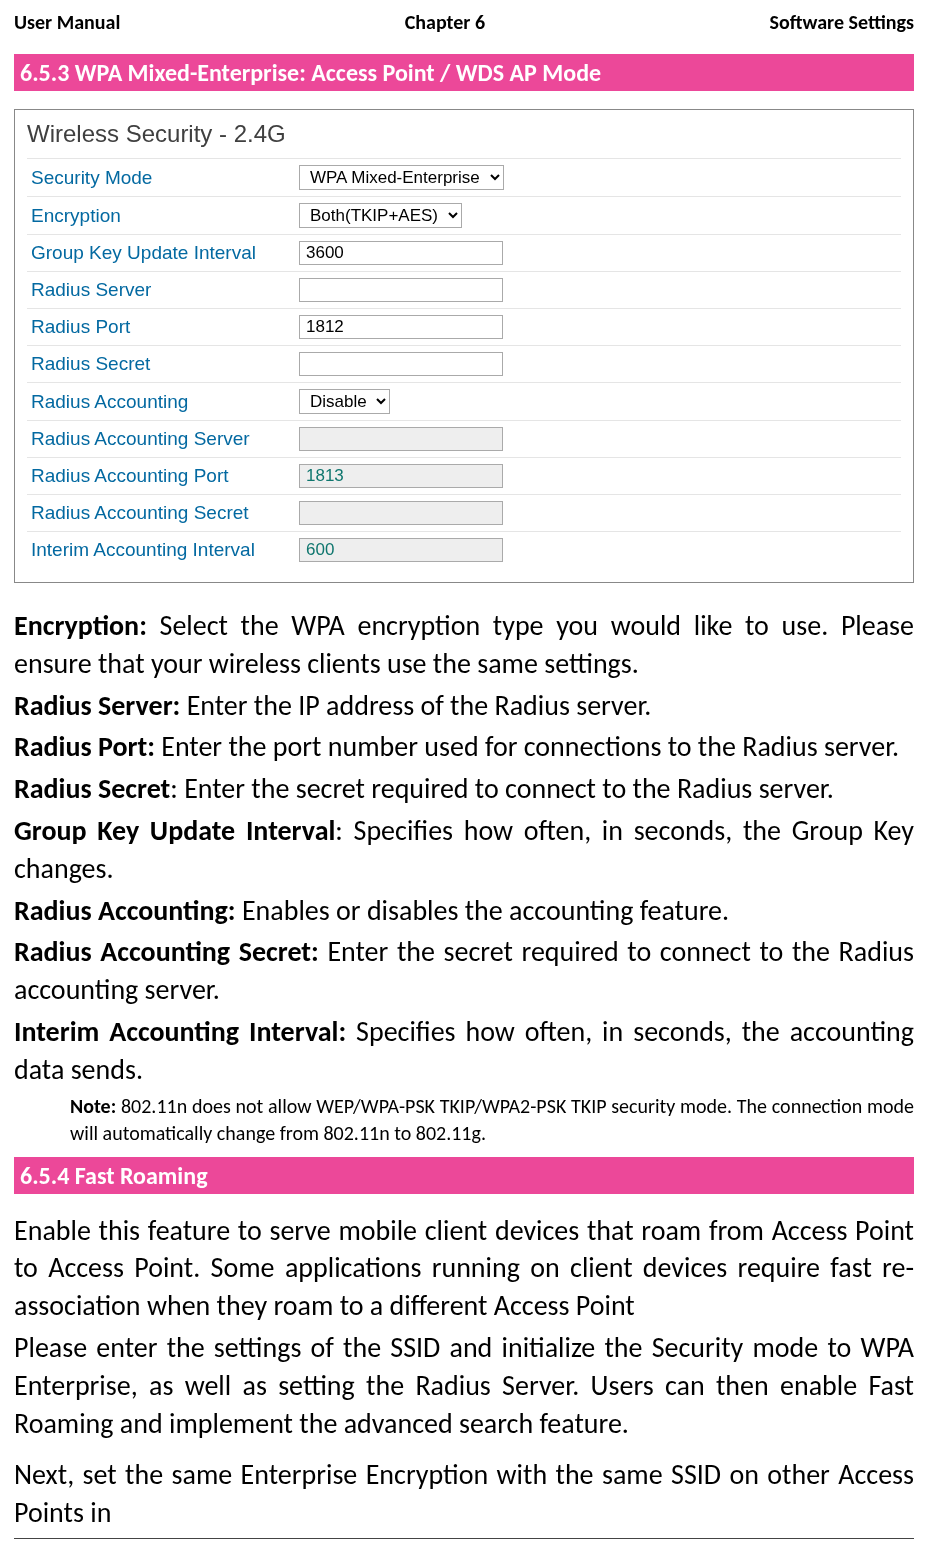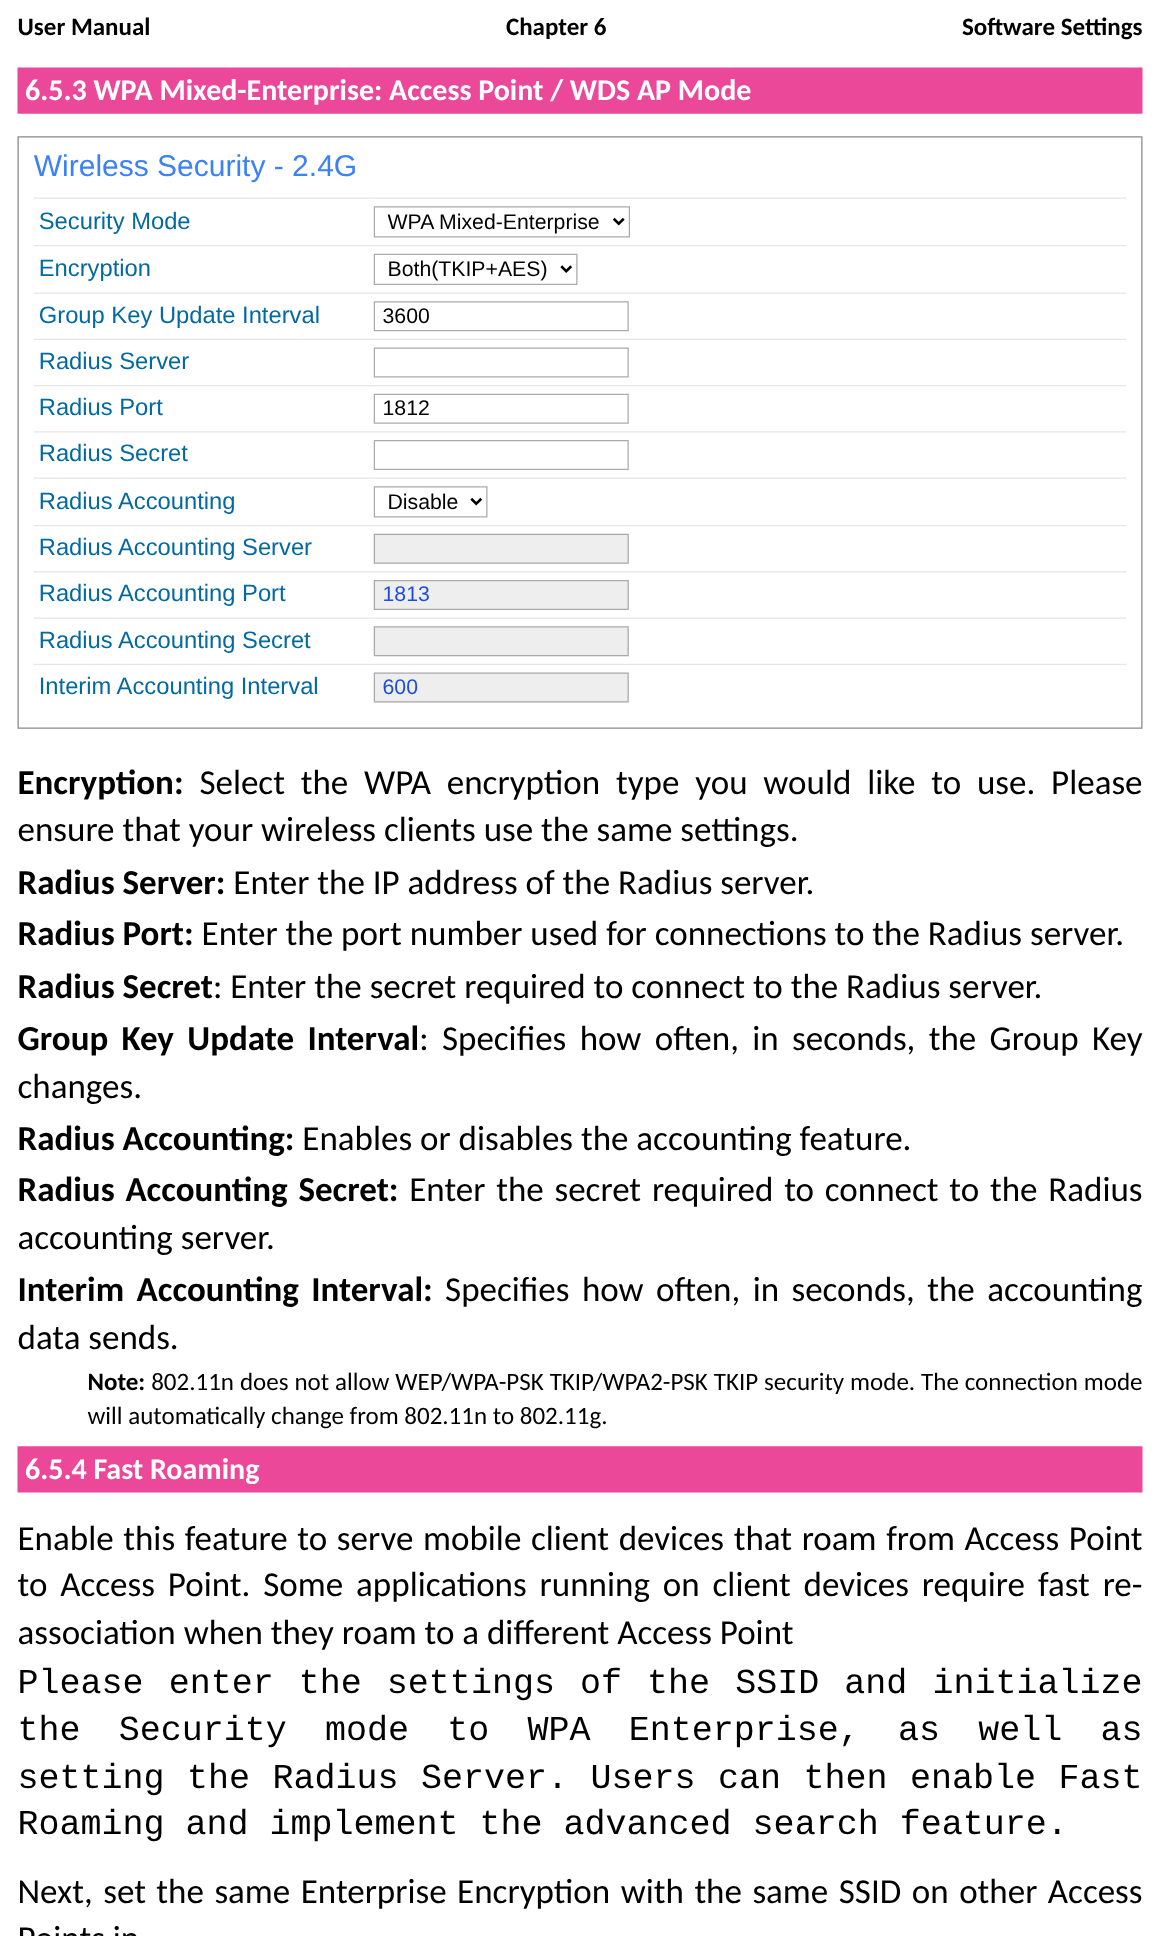--- a/index.html
+++ b/index.html
@@ -29,21 +29,21 @@
     margin-bottom: 18px;
   }
   .panel {
     border: 1px solid #888;
     padding: 10px 12px 14px 12px;
     margin-bottom: 24px;
   }
   .panel-title {
     font-family: Arial, sans-serif;
     font-size: 24px;
-    color: #3b82f6;
+    color: #404040;
     margin-bottom: 10px;
   }
   table {
     width: 100%;
     border-collapse: collapse;
     font-family: Arial, sans-serif;
     font-size: 19px;
   }
   td {
     border-top: 1px solid #e5e5e5;
@@ -60,21 +60,21 @@
     font-size: 17px;
     padding: 1px 6px;
     border: 1px solid #aaa;
     background: #fff;
   }
   td.value input[type="text"] {
     width: 190px;
   }
   td.value input.disabled {
     background: #eee;
-    color: #1d4ed8;
+    color: #0f766e;
   }
   td.value select.short { }
   .body-text {
     text-align: justify;
     line-height: 1.35;
     font-size: 28px;
     margin-bottom: 4px;
   }
   .body-text b { font-weight: bold; }
   .note-block {
@@ -192,21 +192,21 @@
   <div class="body-text"><b>Radius Accounting:</b><span> Enables or disables the accounting feature.</span></div>
   <div class="body-text"><b>Radius Accounting Secret:</b><span> Enter the secret required to connect to the Radius accounting server.</span></div>
   <div class="body-text"><b>Interim Accounting Interval:</b><span> Specifies how often, in seconds, the accounting data sends.</span></div>
   <div class="note-block"><b>Note:</b><span> 802.11n does not allow WEP/WPA-PSK TKIP/WPA2-PSK TKIP security mode. The connection mode will automatically change from 802.11n to 802.11g.</span></div>
 
   <div class="spacer"></div>
 
   <div class="section-title">6.5.4 Fast Roaming</div>
 
   <div class="body-text" style="">Enable this feature to serve mobile client devices that roam from Access Point to Access Point. Some applications running on client devices require fast re-association when they roam to a different Access Point</div>
-  <div class="body-text" style="margin-bottom:14px;font-family:Liberation Mono, monospace;">Please enter the settings of the SSID and initialize the Security mode to WPA Enterprise, as well as setting the Radius Server. Users can then enable Fast Roaming and implement the advanced search feature.</div>
+  <div class="body-text" style="margin-bottom:14px;">Please enter the settings of the SSID and initialize the Security mode to WPA Enterprise, as well as setting the Radius Server. Users can then enable Fast Roaming and implement the advanced search feature.</div>
   <div class="body-text">Next, set the same Enterprise Encryption with the same SSID on other Access Points in</div>
 
 </div>
 
 <hr class="bot">
 <div class="footer">
   <div class="footer-left" style="padding-left:14px;">Outdoor Enterprise Access Point WM-OAP8251AG</div>
   <div class="footer-right">50</div>
 </div>
 

